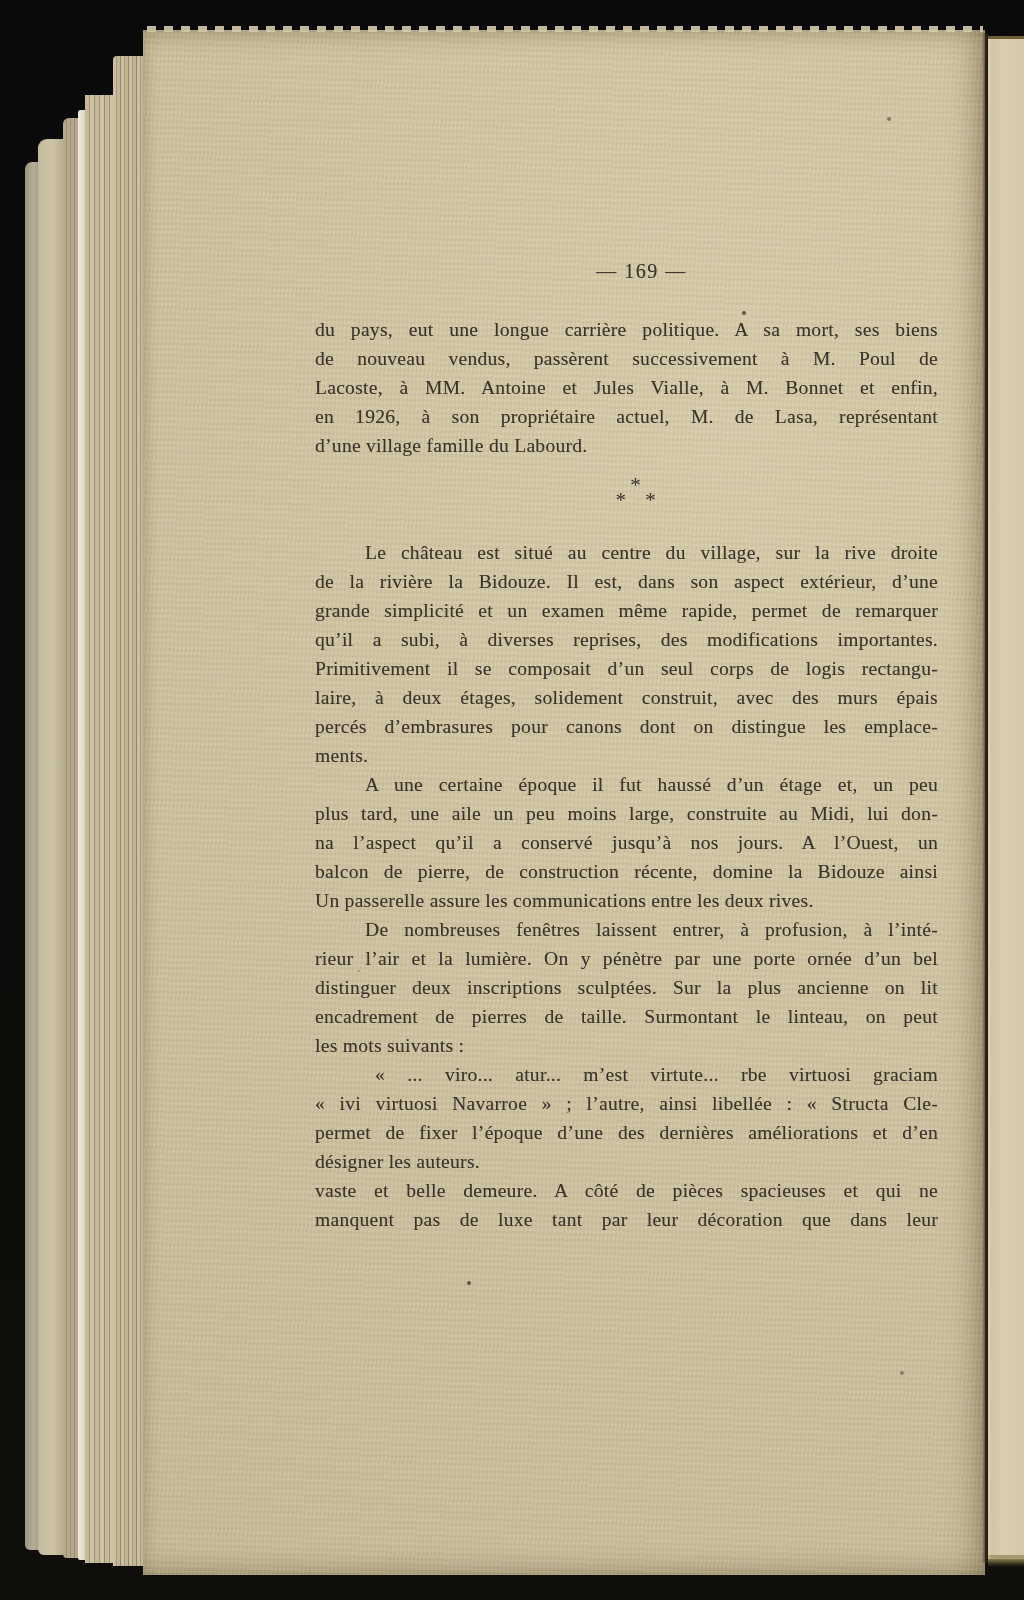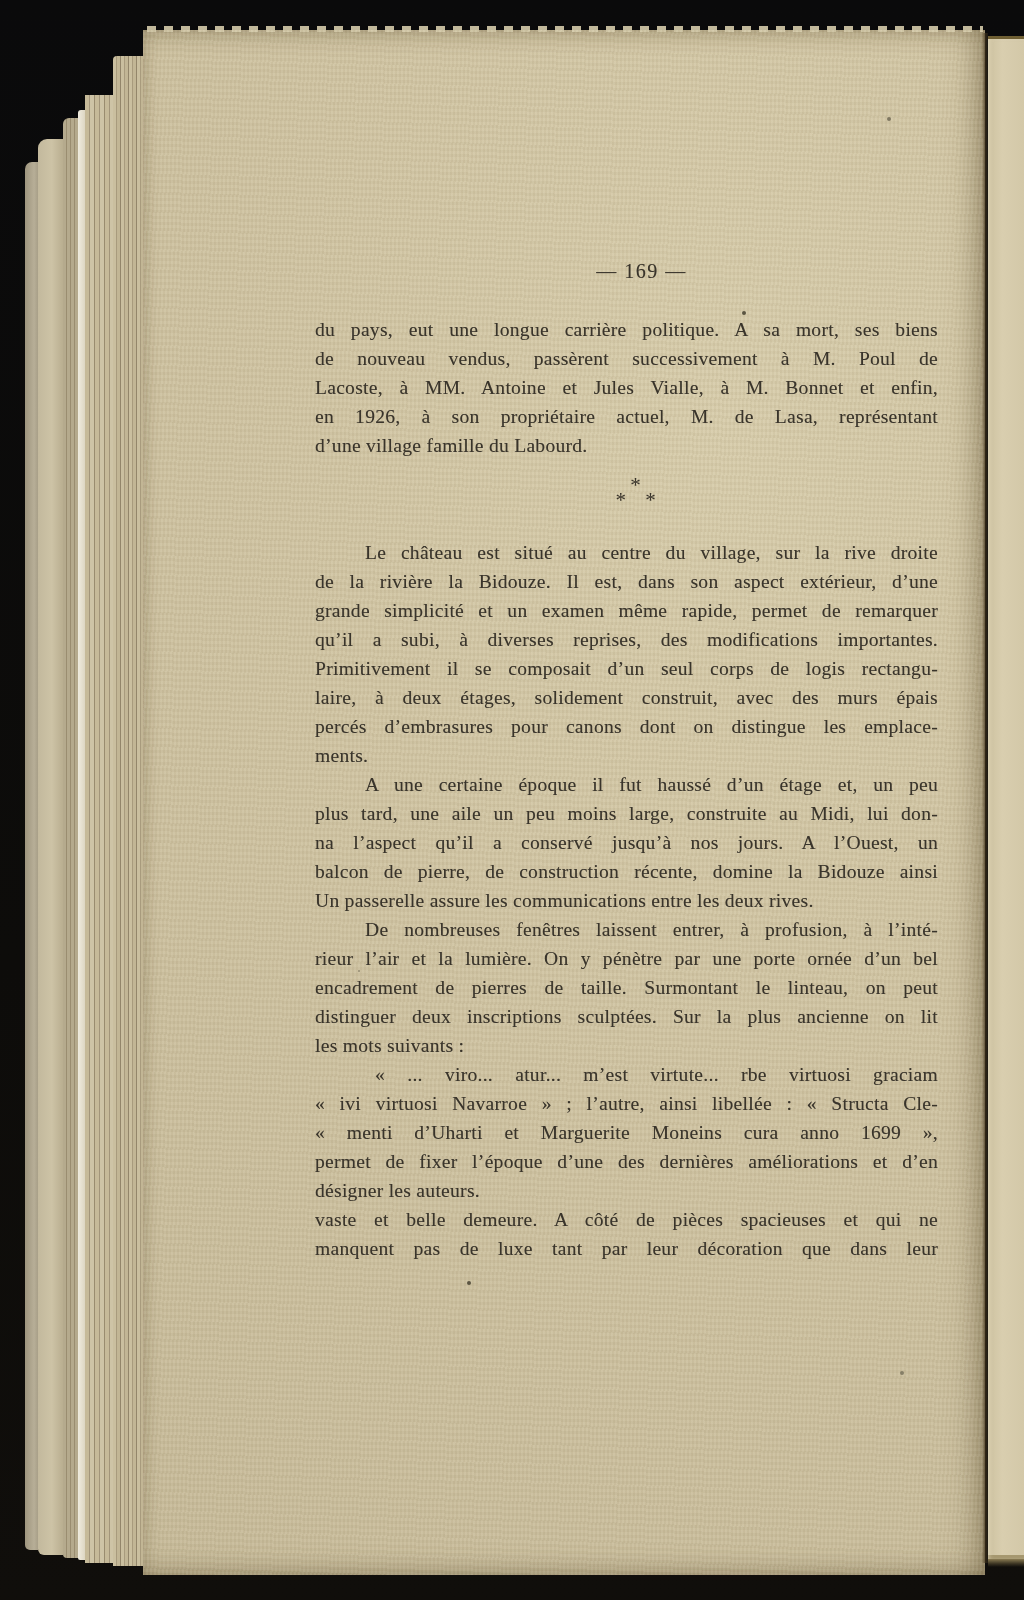--- a/index.html
+++ b/index.html
@@ -118,28 +118,27 @@
       <div>
           <div class="line ind-normal">A une certaine époque il fut haussé d’un étage et, un peu</div>
           <div class="line">plus tard, une aile un peu moins large, construite au Midi, lui don-</div>
           <div class="line">na l’aspect qu’il a conservé jusqu’à nos jours. A l’Ouest, un</div>
           <div class="line">balcon de pierre, de construction récente, domine la Bidouze ainsi</div>
           <div class="line end">Un passerelle assure les communications entre les deux rives.</div>
         </div>
       <div>
           <div class="line ind-normal">De nombreuses fenêtres laissent entrer, à profusion, à l’inté-</div>
           <div class="line">rieur l’air et la lumière. On y pénètre par une porte ornée d’un bel</div>
+          <div class="line">distinguer deux inscriptions sculptées. Sur la plus ancienne on lit</div>
           <div class="line">encadrement de pierres de taille. Surmontant le linteau, on peut</div>
-          <div class="line">distinguer deux inscriptions sculptées. Sur la plus ancienne on lit</div>
           <div class="line end">les mots suivants :</div>
         </div>
       <div>
           <div class="line ind-quote">« ... viro... atur... m’est virtute... rbe virtuosi graciam</div>
           <div class="line">« ivi virtuosi Navarroe » ; l’autre, ainsi libellée : « Structa Cle-</div>
-          <div class="line">« menti d’Uharti et Marguerite Moneins cura anno 1699 »,</div>
           <div class="line">permet de fixer l’époque d’une des dernières améliorations et d’en</div>
           <div class="line end">désigner les auteurs.</div>
         </div>
       <div>
           <div class="line">vaste et belle demeure. A côté de pièces spacieuses et qui ne</div>
           <div class="line">manquent pas de luxe tant par leur décoration que dans leur</div>
         </div>
     </div>
   </div>
 

